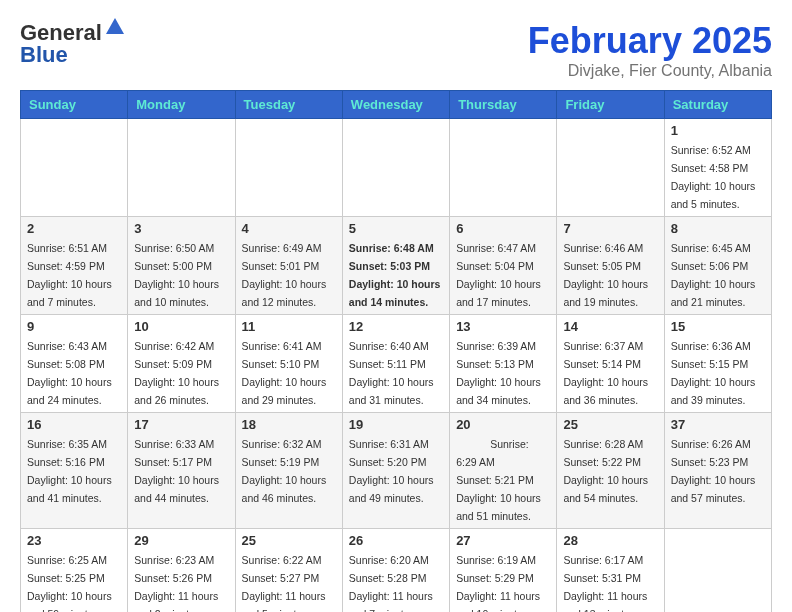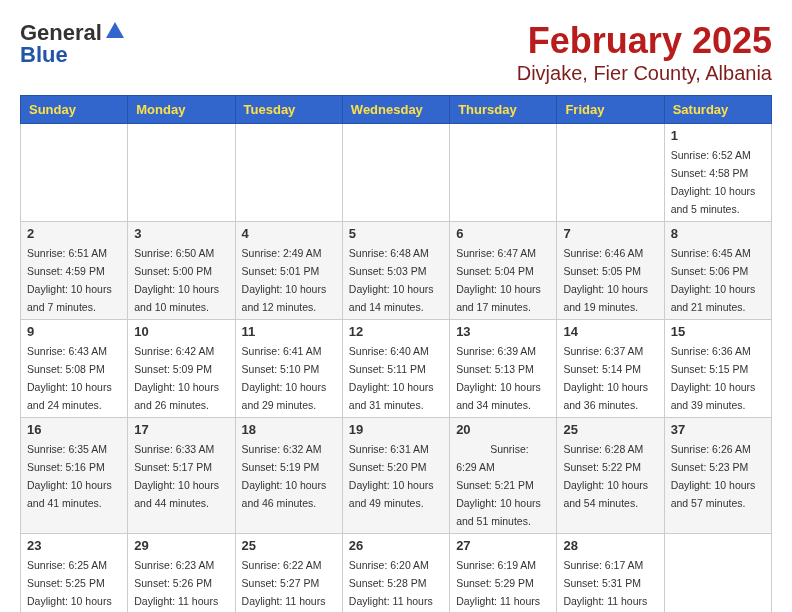--- a/index.html
+++ b/index.html
@@ -20,34 +20,35 @@
       display: flex;
       flex-direction: column;
       align-items: flex-start;
     }
     .title-area {
       text-align: right;
     }
     .month-title {
       font-size: 36px;
       font-weight: bold;
-      color: #b91c1c;
+      color: #1d4ed8;
+      text-align: center;
     }
     .location-title {
-      font-size: 20px;
-      color: #7f1d1d;
+      font-size: 16px;
+      color: #737373;
     }
     .calendar {
       width: 100%;
       border-collapse: collapse;
       border: 1px solid #ccc;
     }
     .calendar th {
       background-color: #3366cc;
-      color: #fde047;
+      color: #5eead4;
       text-align: left;
       padding: 6px 8px;
       font-size: 13px;
       border: 1px solid #2255aa;
     }
     .calendar td {
       vertical-align: top;
       border: 1px solid #ccc;
       padding: 4px 6px;
       width: 107px;
@@ -71,21 +72,21 @@
     }
     .empty-cell {
       background: #fff !important;
     }
   </style>
 </head>
 <body>
 
 <div class="header-area">
   <div class="logo">
-    <div style="display:flex; align-items:center;">
+    <div style="display:flex; align-items:flex-start;">
       <span style="font-size:22px; font-weight:bold; color:#333;">General</span>
       <svg width="22" height="22" viewBox="0 0 22 22" style="margin-left:2px; margin-top:-4px;">
         <polygon points="11,2 20,18 2,18" fill="#3366cc"></polygon>
       </svg>
     </div>
     <span style="font-size:22px; font-weight:bold; color:#2255aa; margin-top:-4px;">Blue</span>
   </div>
   <div class="title-area">
     <div class="month-title">February 2025</div>
     <div class="location-title">Divjake, Fier County, Albania</div>
@@ -119,25 +120,25 @@
       </tr>
       <tr>
         <td><span class="day-number">2</span><span class="day-info" style="white-space: pre-line;">Sunrise: 6:51 AM
 Sunset: 4:59 PM
 Daylight: 10 hours
 and 7 minutes.</span></td>
         <td><span class="day-number">3</span><span class="day-info" style="white-space: pre-line;">Sunrise: 6:50 AM
 Sunset: 5:00 PM
 Daylight: 10 hours
 and 10 minutes.</span></td>
-        <td><span class="day-number">4</span><span class="day-info" style="white-space: pre-line;">Sunrise: 2:49 AM
+        <td><span class="day-number">4</span><span class="day-info" style="white-space: pre-line;">Sunrise: 6:49 AM
 Sunset: 5:01 PM
 Daylight: 10 hours
 and 12 minutes.</span></td>
-        <td><span class="day-number">5</span><span class="day-info" style="white-space: pre-line;">Sunrise: 6:48 AM
+        <td><span class="day-number">5</span><span class="day-info" style="white-space: pre-line; font-weight: bold;">Sunrise: 6:48 AM
 Sunset: 5:03 PM
 Daylight: 10 hours
 and 14 minutes.</span></td>
         <td><span class="day-number">6</span><span class="day-info" style="white-space: pre-line;">Sunrise: 6:47 AM
 Sunset: 5:04 PM
 Daylight: 10 hours
 and 17 minutes.</span></td>
         <td><span class="day-number">7</span><span class="day-info" style="white-space: pre-line;">Sunrise: 6:46 AM
 Sunset: 5:05 PM
 Daylight: 10 hours

